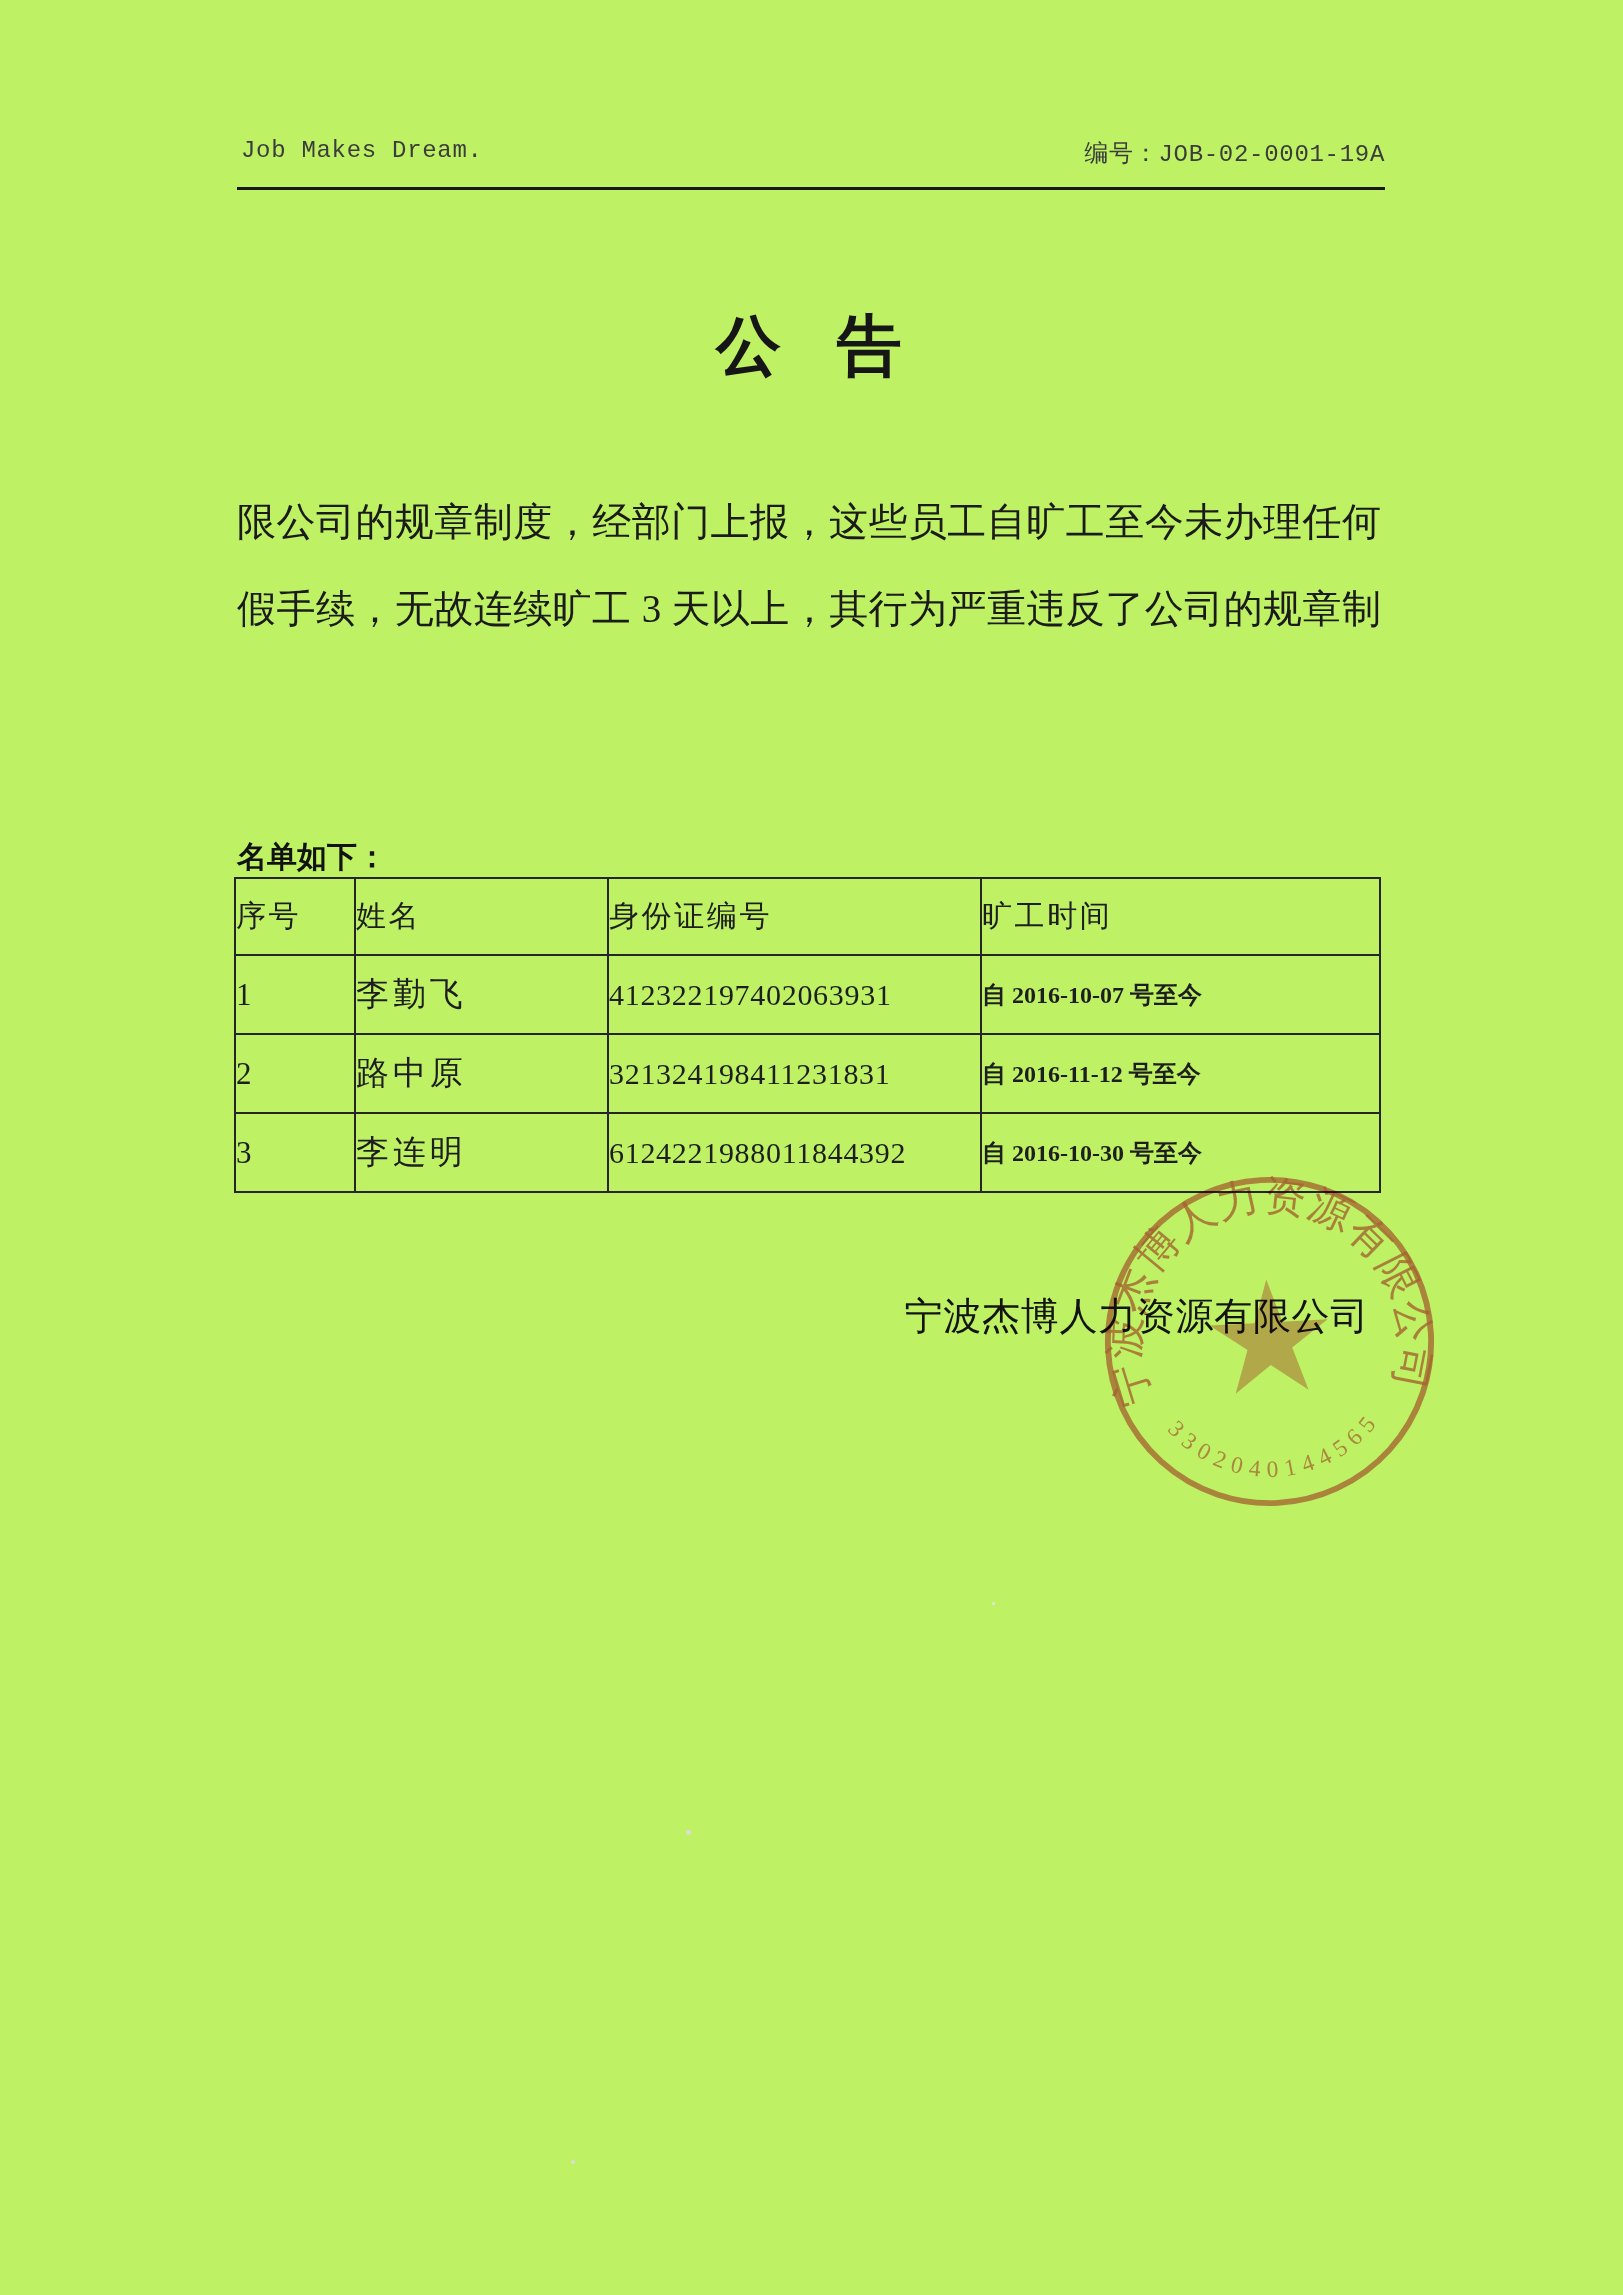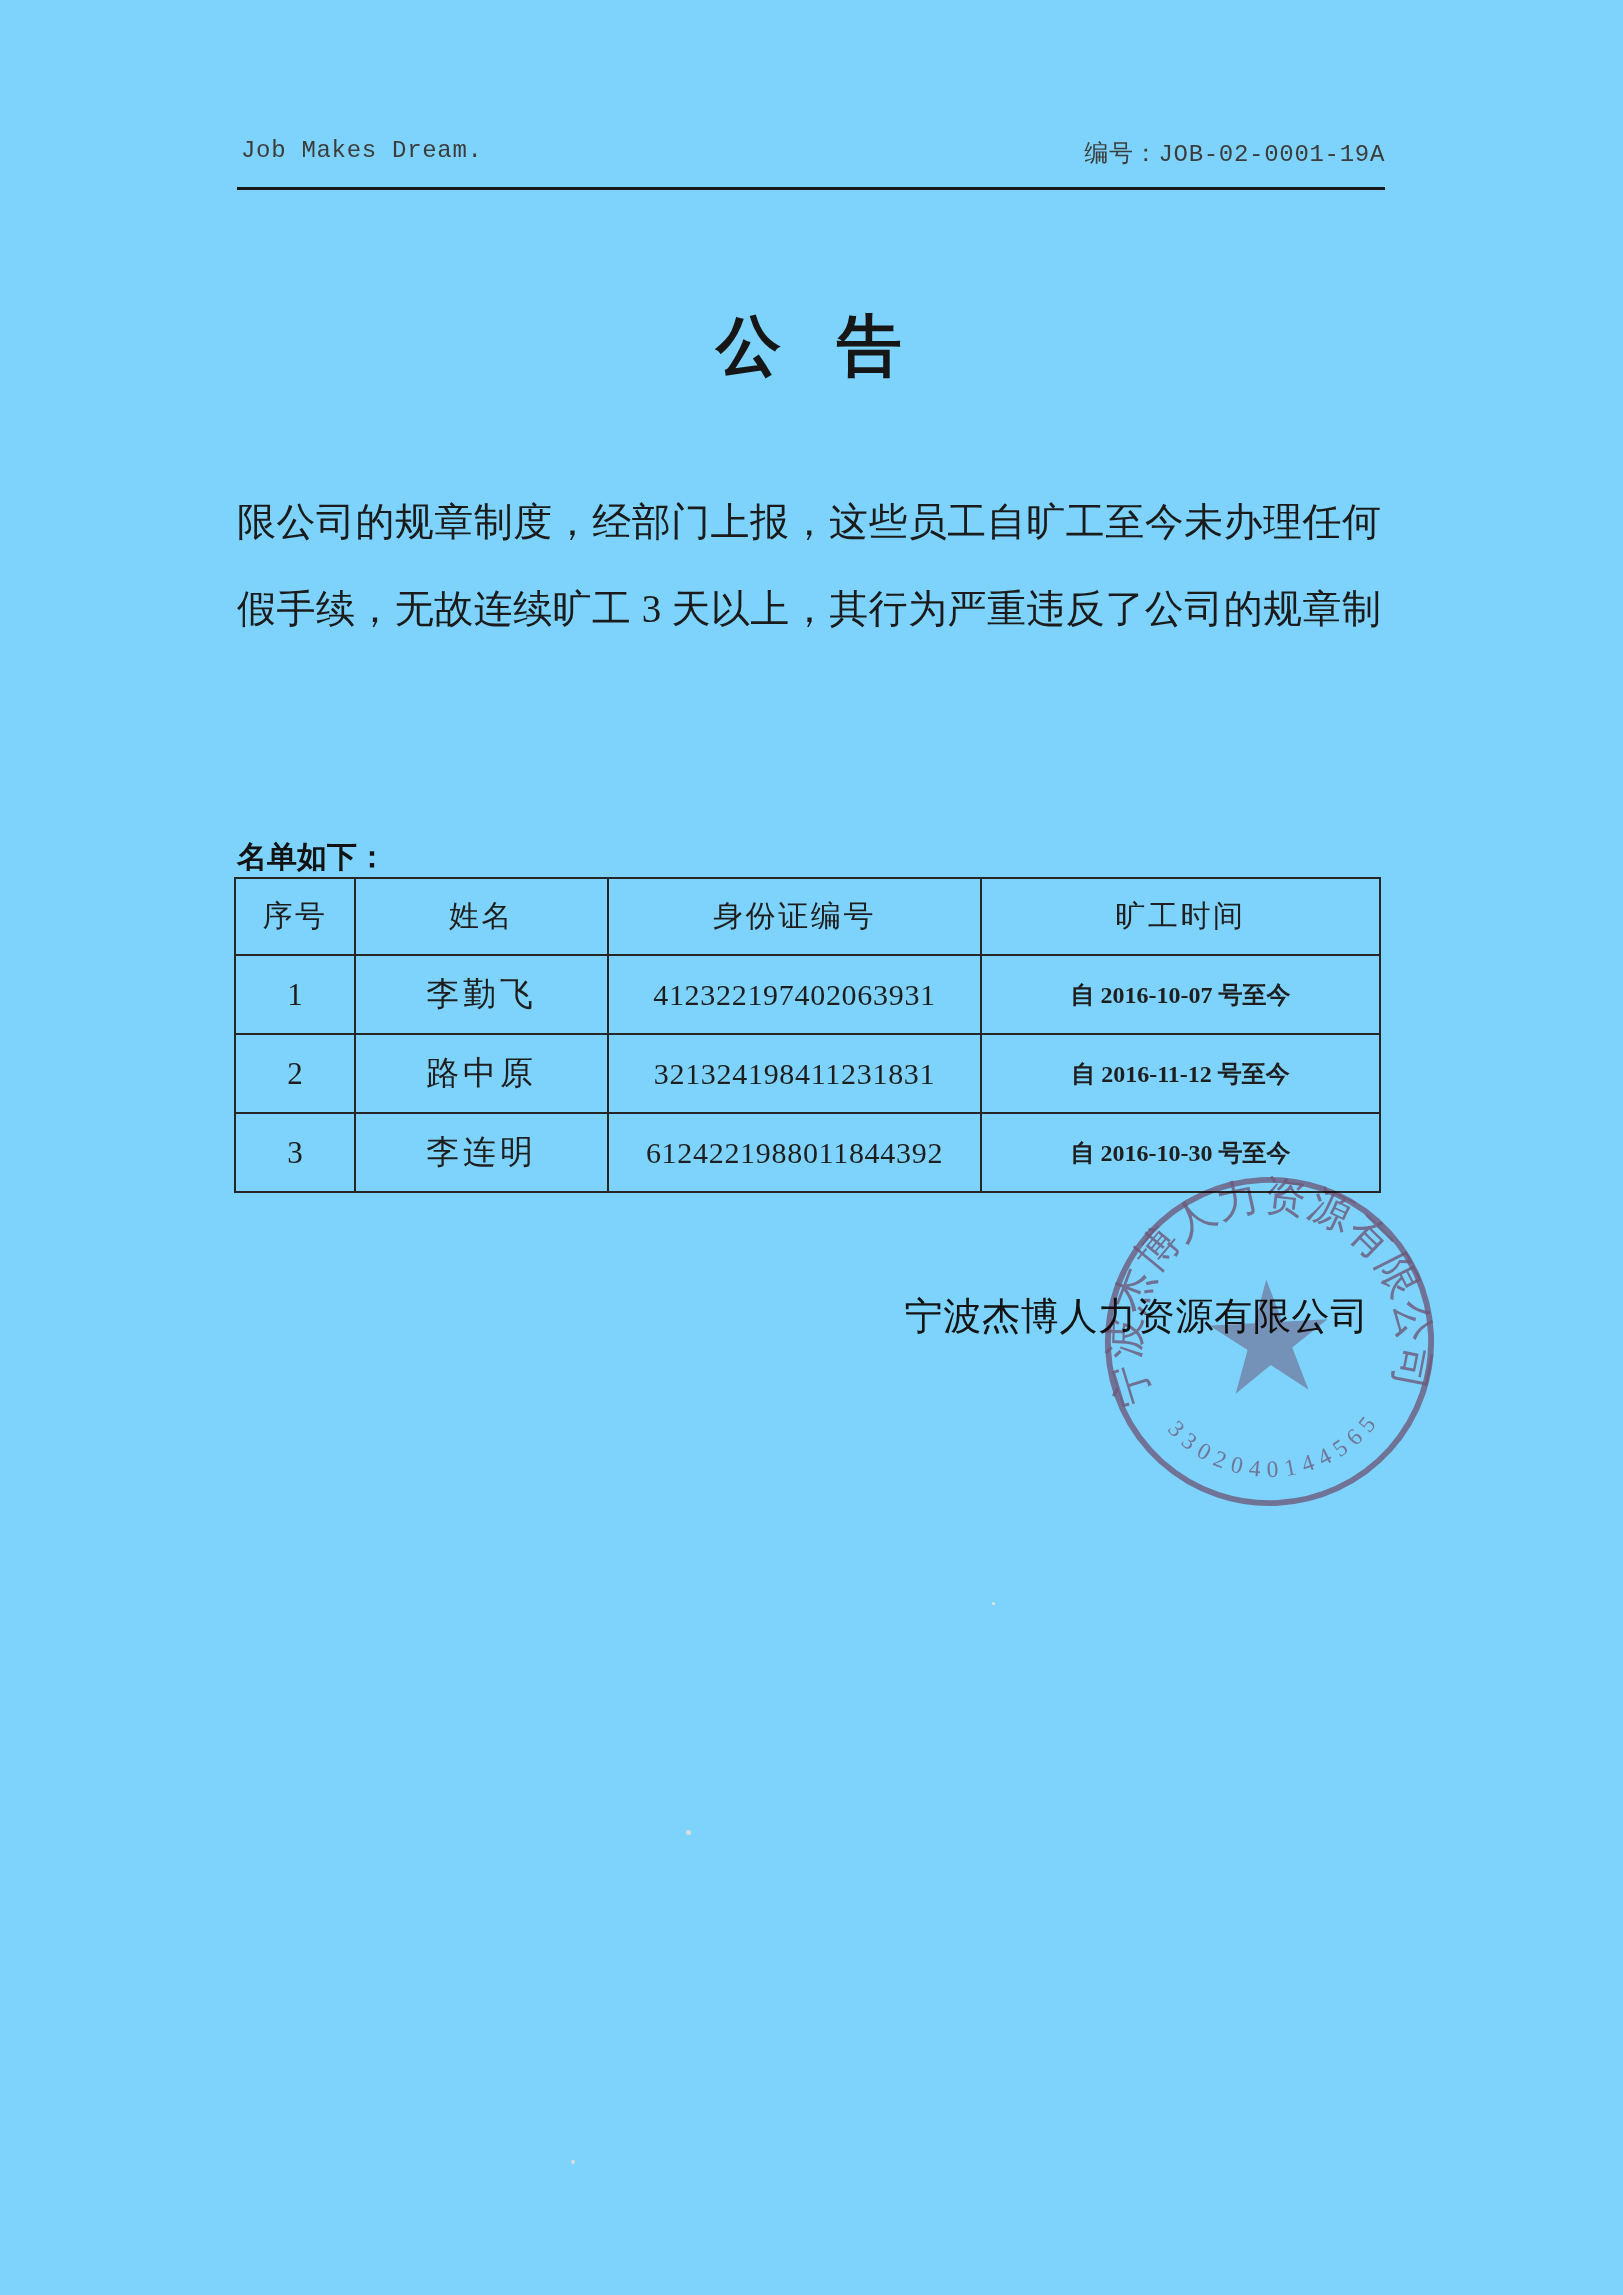--- a/index.html
+++ b/index.html
@@ -1,18 +1,18 @@
 <!DOCTYPE html>
 <html style="font-size:10.5px"><head>
 <meta charset="utf-8">
 <style>
   html,body { margin:0; padding:0; background:#888; }
   .page {
     position:relative; width:1623px; height:2295px; margin:0 auto;
-    background:#7dd3fc; overflow:hidden;
+    background:#bef264; overflow:hidden;
     font-family:"Liberation Serif","DejaVu Serif",serif; color:#1c1c1c;
   }
   
   .hdr-slogan {
     position:absolute; left:241px; top:137px;
     font-family:"Liberation Mono","DejaVu Sans Mono",monospace;
     font-size:24px; color:#3c3c3c; letter-spacing:0.7px; white-space:nowrap;
   }
   .hdr-docno {
     position:absolute; right:238px; top:137px;
@@ -39,21 +39,21 @@
     font-family:"Liberation Sans","DejaVu Sans",sans-serif;
     font-weight:bold; font-size:30px; color:#121212;
   }
 
   
   table.roster {
     position:absolute; left:234px; top:877px; width:1145px;
     border-collapse:collapse; table-layout:fixed;
   }
   .roster th, .roster td {
-    border:2px solid #262626; text-align:center; vertical-align:middle;
+    border:2px solid #262626; text-align:left; vertical-align:middle;
     font-weight:normal; color:#1e1e1e; padding:0;
   }
   .roster thead th { height:75px; font-size:30px; letter-spacing:2.6px; }
   .roster tbody td { height:77px; }
   .roster td.c-no   { font-size:31px; }
   .roster td.c-name { font-size:33px; letter-spacing:3.9px; }
   .roster td.c-id   { font-size:30px; letter-spacing:0.7px; }
   .roster td.c-time { font-size:24px;font-weight:bold; }
 
   

